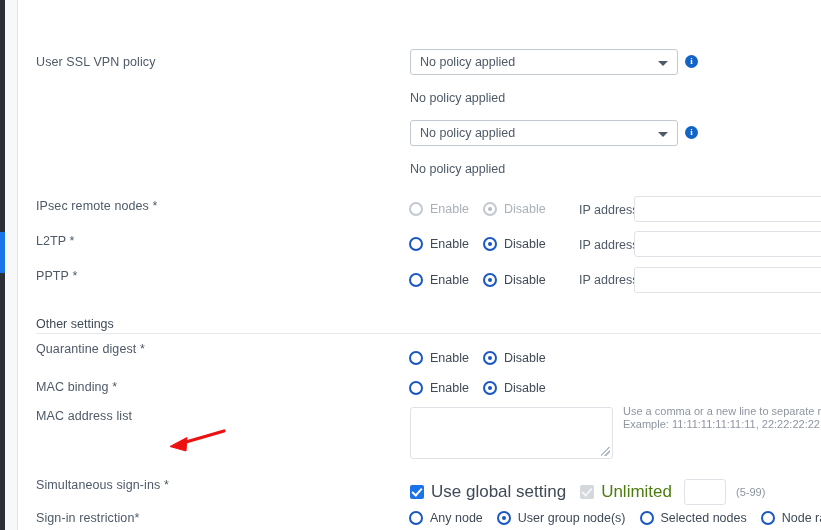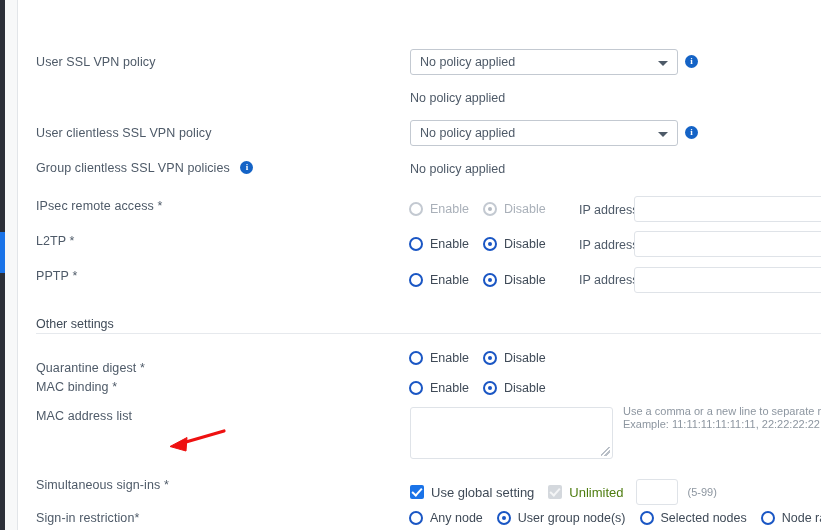--- a/index.html
+++ b/index.html
@@ -188,21 +188,21 @@
     content: "";
     position: absolute;
     left: 4px; top: 1px;
     width: 4px; height: 8px;
     border: solid #ffffff;
     border-width: 0 2px 2px 0;
     transform: rotate(42deg);
   }
   .cbox.dis { background: #d4d8dd; }
   .cbox.dis::after { border-color: #f4f5f6; }
-  .cb-lab { font-size: 13px; color: #3f4a57; }
+  .cb-lab { font-size: 17px; color: #3f4a57; }
   .cb-lab.dis { color: #4d7c0f; }
 
   
   .section-title {
     position: absolute;
     left: 18px;
     font-size: 12.5px;
     color: #3f4a57;
     white-space: nowrap;
   }
@@ -239,38 +239,33 @@
         <span>No policy applied</span>
         <span class="caret"></span>
       </div>
     </div>
     <div class="ctl" style="left:667px; top:16px">
       <span class="info-icon">i</span>
     </div>
 
     <div class="ctl plain-val" style="left:392px; top:54px">No policy applied</div>
 
-    <div class="label" style="top:89px">User clientless SSL VPN policy</div>
     <div class="ctl" style="left:392px; top:83px">
       <div class="select">
         <span>No policy applied</span>
         <span class="caret"></span>
       </div>
     </div>
     <div class="ctl" style="left:667px; top:87px">
       <span class="info-icon">i</span>
     </div>
 
-    <div class="label" style="top:124px">
-      <span>Group clientless SSL VPN policies</span>
-      <span class="info-icon" style="margin-left:7px">i</span>
-    </div>
     <div class="ctl plain-val" style="left:392px; top:125px">No policy applied</div>
 
-    <div class="label" style="top:162px">IPsec remote access *</div>
+    <div class="label" style="top:162px">IPsec remote nodes *</div>
     <div class="ctl radio-grp" style="left:391px; top:165px">
       <span class="radio-opt">
         <span class="radio dis"></span>
         <span class="radio-lab dis">Enable</span>
       </span>
       <span class="radio-opt">
         <span class="radio dis sel"></span>
         <span class="radio-lab dis">Disable</span>
       </span>
     </div>
@@ -301,21 +296,21 @@
         <span class="radio sel"></span>
         <span class="radio-lab">Disable</span>
       </span>
     </div>
     <div class="ctl inline-lab" style="left:561px; top:236px">IP address</div>
     <div class="ctl txtinput" style="left:616px; top:230px; width:230px"></div>
 
     <div class="section-title" style="top:280px">Other settings</div>
     <div class="section-rule" style="top:296px"></div>
 
-    <div class="label" style="top:324px">Quarantine digest *</div>
+    <div class="label" style="top:305px">Quarantine digest *</div>
     <div class="ctl radio-grp" style="left:391px; top:314px">
       <span class="radio-opt">
         <span class="radio"></span>
         <span class="radio-lab">Enable</span>
       </span>
       <span class="radio-opt">
         <span class="radio sel"></span>
         <span class="radio-lab">Disable</span>
       </span>
     </div>

